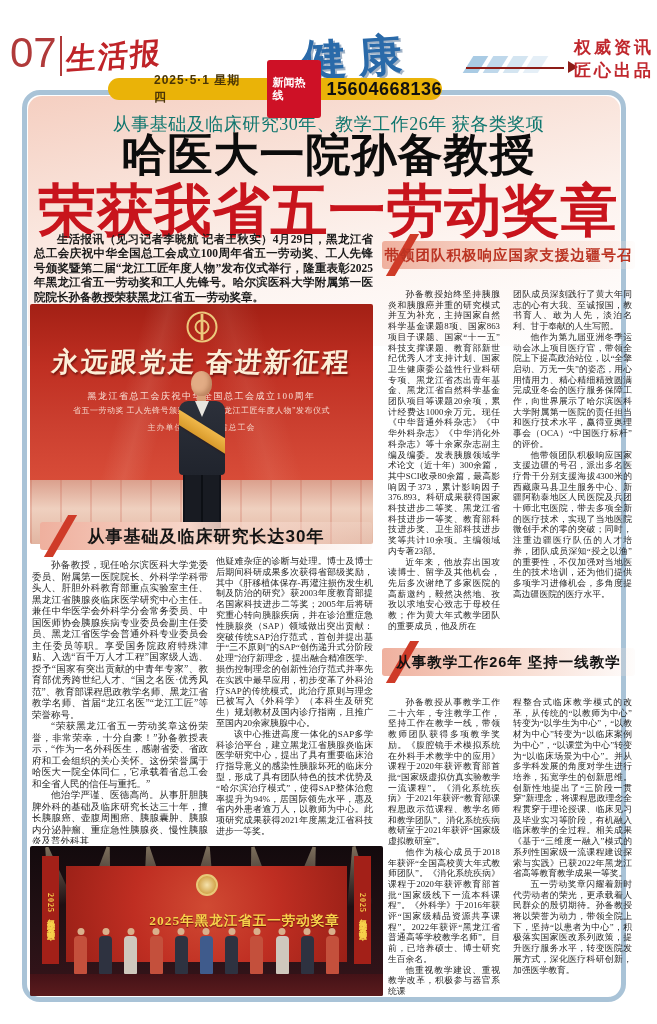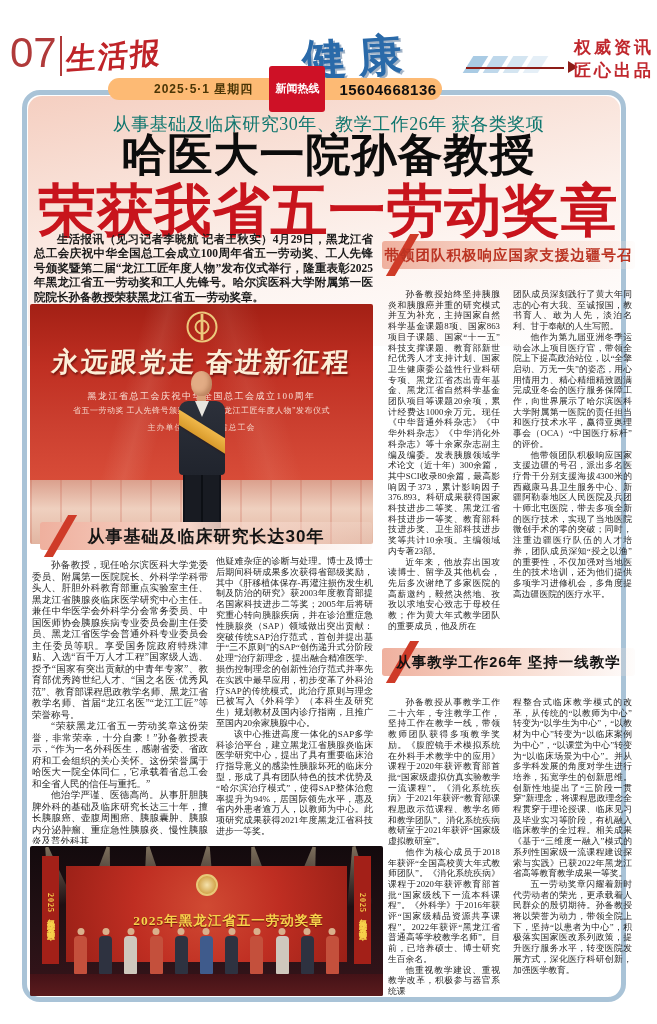--- a/index.html
+++ b/index.html
@@ -23,26 +23,26 @@
   .arrow-graphic .bar { display:inline-block; width:15px; height:17px; margin-right:5px;
     background:#a9cbe4; transform:skewX(-32deg); }
   .arrow-graphic .bar.b2 { opacity:.75; } .arrow-graphic .bar.b3 { opacity:.5; } .arrow-graphic .bar.b4 { opacity:.3; }
   .arrow-line { position:absolute; left:-2px; top:11px; width:98px; height:2px; background:#8c1d18; }
   .arrow-head { position:absolute; right:-8px; top:5px; width:0; height:0;
     border-left:10px solid #8c1d18; border-top:6px solid transparent; border-bottom:6px solid transparent; }
   .top-slogan { position:absolute; left:574px; top:36px; font-size:17px; font-weight:900;
     color:#c0272d; line-height:23px; letter-spacing:3px; font-family:"Liberation Sans", sans-serif; }
   
   .datebar { position:absolute; left:108px; top:78px; width:334px; height:22px;
-    background:#fdba74; border-radius:11px; display:flex; align-items:center; z-index:6;
+    background:#eab308; border-radius:11px; display:flex; align-items:center; z-index:6;
     font-family:"Liberation Sans", sans-serif; }
   .date-text { margin-left:46px; font-size:12px; font-weight:700; color:#4a3506; letter-spacing:1px; }
   .hotline-label { margin-left:16px; background:#ce1126; color:#ffffff; font-size:11px;
     font-weight:700; padding:16px 6px; border-radius:3px; line-height:1.2; }
-  .hotline-number { margin-left:14px; font-size:15px; font-weight:700; color:#101010; letter-spacing:.5px; }
+  .hotline-number { margin-left:5px; font-size:18px; font-weight:700; color:#101010; letter-spacing:.5px; }
   
   .panel { position:absolute; left:22px; top:90px; width:604px; height:912px;
     border:5px solid #a9c3d7; border-radius:18px; background:#ffffff; z-index:1; }
   .panel-wash { position:absolute; left:28px; top:96px; width:592px; height:250px; z-index:2;
     background:linear-gradient(168deg,#f5cfc1 0%,#f9e3da 32%,#fdf4f0 62%,#ffffff 100%);
     border-radius:14px 14px 0 0; }
   
   .kicker { position:absolute; left:30px; top:112px; width:597px; text-align:center; z-index:3;
     font-size:18px; font-weight:400; color:#0f766e; letter-spacing:.5px; }
   .headline-main { position:absolute; left:30px; top:131px; width:597px; text-align:center; z-index:3;
@@ -118,21 +118,21 @@
     overflow:hidden; border-radius:2px;
     background:linear-gradient(180deg,#130a0d 0%,#241115 55%,#38141a 100%); }
   .beam { position:absolute; top:0; width:26px; height:60px;
     background:linear-gradient(180deg, rgba(255,236,190,.45), rgba(255,236,190,0));
     clip-path:polygon(44% 0,56% 0,100% 100%,0 100%); }
   .p2-redwall { position:absolute; left:36px; right:36px; top:20px; height:96px;
     background:radial-gradient(circle at 50% 42%, #d04a33 0%, #bf2e22 48%, #9a2017 100%); }
   .p2-medal { position:absolute; left:50%; top:8px; transform:translateX(-50%);
     width:22px; height:22px; border-radius:50%; border:2px solid #e8c878;
     background:radial-gradient(circle,#f5e2ac 0%,#d2a54c 70%); }
-  .p2-banner { position:absolute; left:0; top:46px; width:100%; text-align:center;
+  .p2-banner { position:absolute; left:16px; top:46px; width:100%; text-align:center;
     font-size:13.5px; font-weight:900; color:#f7d24b; letter-spacing:1px;
     text-shadow:0 1px 1px #6f120d; white-space:nowrap;padding-left:44px; }
   .p2-side { position:absolute; top:10px; width:17px; height:108px; background:#a32018;
     color:#f7d24b; writing-mode:vertical-rl; font-size:8px; font-weight:700;
     letter-spacing:1px; text-align:center; line-height:17px; }
   .p2-side.left { left:12px; } .p2-side.right { right:12px; }
   .p2-people { position:absolute; left:44px; right:44px; bottom:22px; height:50px;
     display:flex; justify-content:space-between; align-items:flex-end; }
   .p2-person { position:relative; width:13px; height:46px; }
   .p2-person::before { content:""; position:absolute; top:0; left:50%; transform:translateX(-50%);

